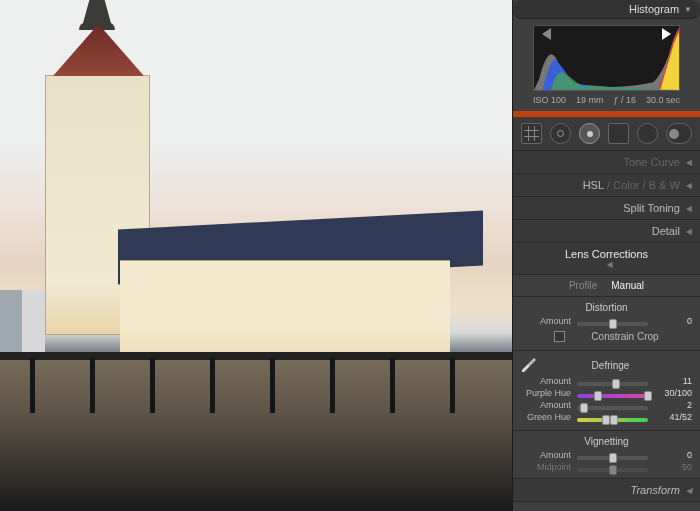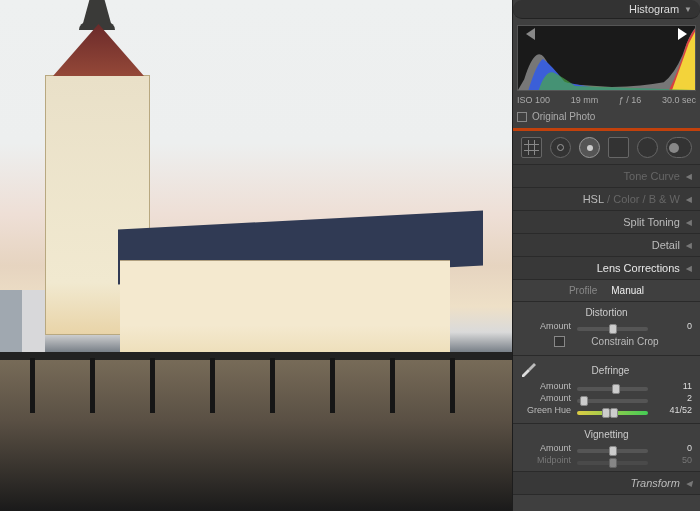--- a/index.html
+++ b/index.html
@@ -11,42 +11,42 @@
 .tower-cupola { position:absolute; left:79px; top:22px; width:36px; height:8px; background:#3a3a38; border-radius:20px 20px 0 0; }
 .church-body { position:absolute; left:120px; top:260px; width:330px; height:118px; background:linear-gradient(180deg,#f4e9cf 55%,#e8d6a8 100%); border-top:1px solid #b0a080; }
 .church-roof { position:absolute; left:118px; top:220px; width:365px; height:55px; background:#303a54; transform:skewY(-3deg); }
 .buildings-left { position:absolute; left:0; top:290px; width:45px; height:90px; background:linear-gradient(90deg,#a0a8b0 50%,#d8d8da 50%); }
 .rail-area { position:absolute; left:0; top:360px; width:512px; height:151px; background:linear-gradient(180deg,#776b58 0%,#5a5044 40%,#1a1a1a 100%); }
 .railtop { position:absolute; left:0; top:352px; width:512px; height:9px; background:#222; }
 .baluster { position:absolute; top:358px; width:5px; height:55px; background:#161616; }
 .panel { width: 188px; height: 511px; background: #3f3f3f; color: #ccc; font-size: 10px; display: flex; flex-direction: column; border-left:1px solid #1d1d1d; }
 .hdr { display:flex; justify-content:flex-end; align-items:center; padding:3px 8px; background:#333; border-bottom:1px solid #222; font-size:11px; color:#ddd;border-radius:9px; }
 .hdr-arrow { margin-left:5px; font-size:8px; color:#999; }
-.histo-box { padding:6px 4px; border-bottom:3px solid #c2410c; }
+.histo-box { padding:6px 20px; border-bottom:6px solid #c2410c; }
 .histo-chart { width:100%; height:66px; background:#1a1a1a; border:1px solid #555; position:relative; overflow:hidden; }
 .clip-ind { position:absolute; top:2px; width:10px; height:10px; }
 .clip-l { left:2px; border:6px solid transparent; border-right:9px solid #888; width:0; height:0; }
 .clip-r { right:2px; border:6px solid transparent; border-left:9px solid #fff; width:0; height:0; }
 .histo-meta { display:flex; justify-content:space-between; margin-top:4px; font-size:9px; color:#aaa; }
 .orig-row { display:flex; align-items:center; margin-top:6px; font-size:10px; color:#aaa; }
 .orig-row .box { width:10px; height:10px; border:1px solid #888; margin-right:5px; }
 .toolstrip { display:flex; justify-content:space-between; align-items:center; padding:6px 8px; border-bottom:1px solid #2a2a2a; background:#3a3a3a; }
 .tool { width:21px; height:21px; border:1px solid #666; border-radius:50%; display:flex; align-items:center; justify-content:center; color:#888; background:#333; }
 .tool.crop { border-radius:2px; }
 .tool.grid { border-radius:2px; position:relative; }
 .tool.grid::before,.tool.grid::after { content:""; position:absolute; background:#888; }
 .tool.grid::before { width:1px; height:15px; left:6px; box-shadow:6px 0 0 #888; }
 .tool.grid::after { width:15px; height:1px; top:6px; box-shadow:0 6px 0 #888; }
 .tool.sel { background:#555; border-color:#999; color:#ddd; }
 .tool.switch { width:26px; border-radius:12px; position:relative; }
 .tool.switch::after { content:""; width:10px;height:10px;border-radius:50%; background:#888; position:absolute; left:2px; }
 .sect { display:flex; justify-content:flex-end; align-items:center; padding:5px 8px; border-bottom:1px solid #2a2a2a; font-size:11px; color:#bbb; background:#383838; }
 .sect .dim { color:#666; }
 .sect .tri { margin-left:6px; font-size:8px; color:#777; }
-.sect.active { color:#e8e8e8; }
+.sect.active { color:#e8e8e8;flex-direction:column; }
 .tabs { display:flex; justify-content:center; gap:14px; padding:5px 0; border-bottom:1px solid #2a2a2a; }
 .tab { font-size:10px; color:#888; cursor:pointer; }
 .tab.active { color:#eee; }
 .subhdr { text-align:center; font-size:10px; color:#ccc; padding:5px 0 2px; }
 .slider-row { display:flex; align-items:flex-end; padding:1px 8px; gap:6px; }
 .slider-row .lbl { width:50px; text-align:right; font-size:9px; color:#bbb; }
 .slider-row .track { flex:1; height:4px; background:linear-gradient(90deg,#555,#555); border-radius:2px; position:relative; }
 .slider-row .track.purple { background:linear-gradient(90deg,#8844dd,#dd44aa); }
 .slider-row .track.green { background:linear-gradient(90deg,#ddcc44,#44cc55); }
 .slider-row .thumb { position:absolute; top:-3px; width:8px; height:10px; background:#ccc; border-radius:2px; border:1px solid #888; transform:translateX(-50%); }
@@ -101,24 +101,20 @@
         <path d="M148,66 Q156,42 164,18 L170,6 L170,66 Z" fill="#f3d33a"></path>
         <path d="M20,66 Q26,46 34,48 Q42,52 55,62 L170,66 Z" fill="#4aa84a" opacity="0.7"></path>
       </svg>
     </div>
     <div class="histo-meta">
       <span>ISO 100</span>
       <span>19 mm</span>
       <span>ƒ / 16</span>
       <span>30.0 sec</span>
     </div>
-    <div class="orig-row">
-      <span class="box"></span>
-      <span>Original Photo</span>
-    </div>
   </div>
 
   <div class="toolstrip">
     <div class="tool crop grid"></div>
     <div class="tool">
         <span style="width:7px;height:7px;border:1px solid #999;border-radius:50%"></span>
       </div>
     <div class="tool sel">
         <span style="width:6px;height:6px;background:#ccc;border-radius:50%"></span>
       </div>
@@ -182,20 +178,28 @@
     <div class="dh-title">Defringe</div>
   </div>
   <div class="slider-row">
     <span class="lbl">Amount</span>
     <div class="track">
         <div class="thumb" style="left:55%"></div>
       </div>
     <span class="val">11</span>
   </div>
   <div class="slider-row">
+    <span class="lbl">Purple Hue</span>
+    <div class="track purple">
+      <div class="thumb" style="left:30%"></div>
+        <div class="thumb2" style="left:100%"></div>
+    </div>
+    <span class="val">30/100</span>
+  </div>
+  <div class="slider-row">
     <span class="lbl">Amount</span>
     <div class="track">
         <div class="thumb" style="left:10%"></div>
       </div>
     <span class="val">2</span>
   </div>
   <div class="slider-row" style="padding-bottom:8px;border-bottom:1px solid #2a2a2a">
     <span class="lbl">Green Hue</span>
     <div class="track green">
       <div class="thumb" style="left:41%"></div>

